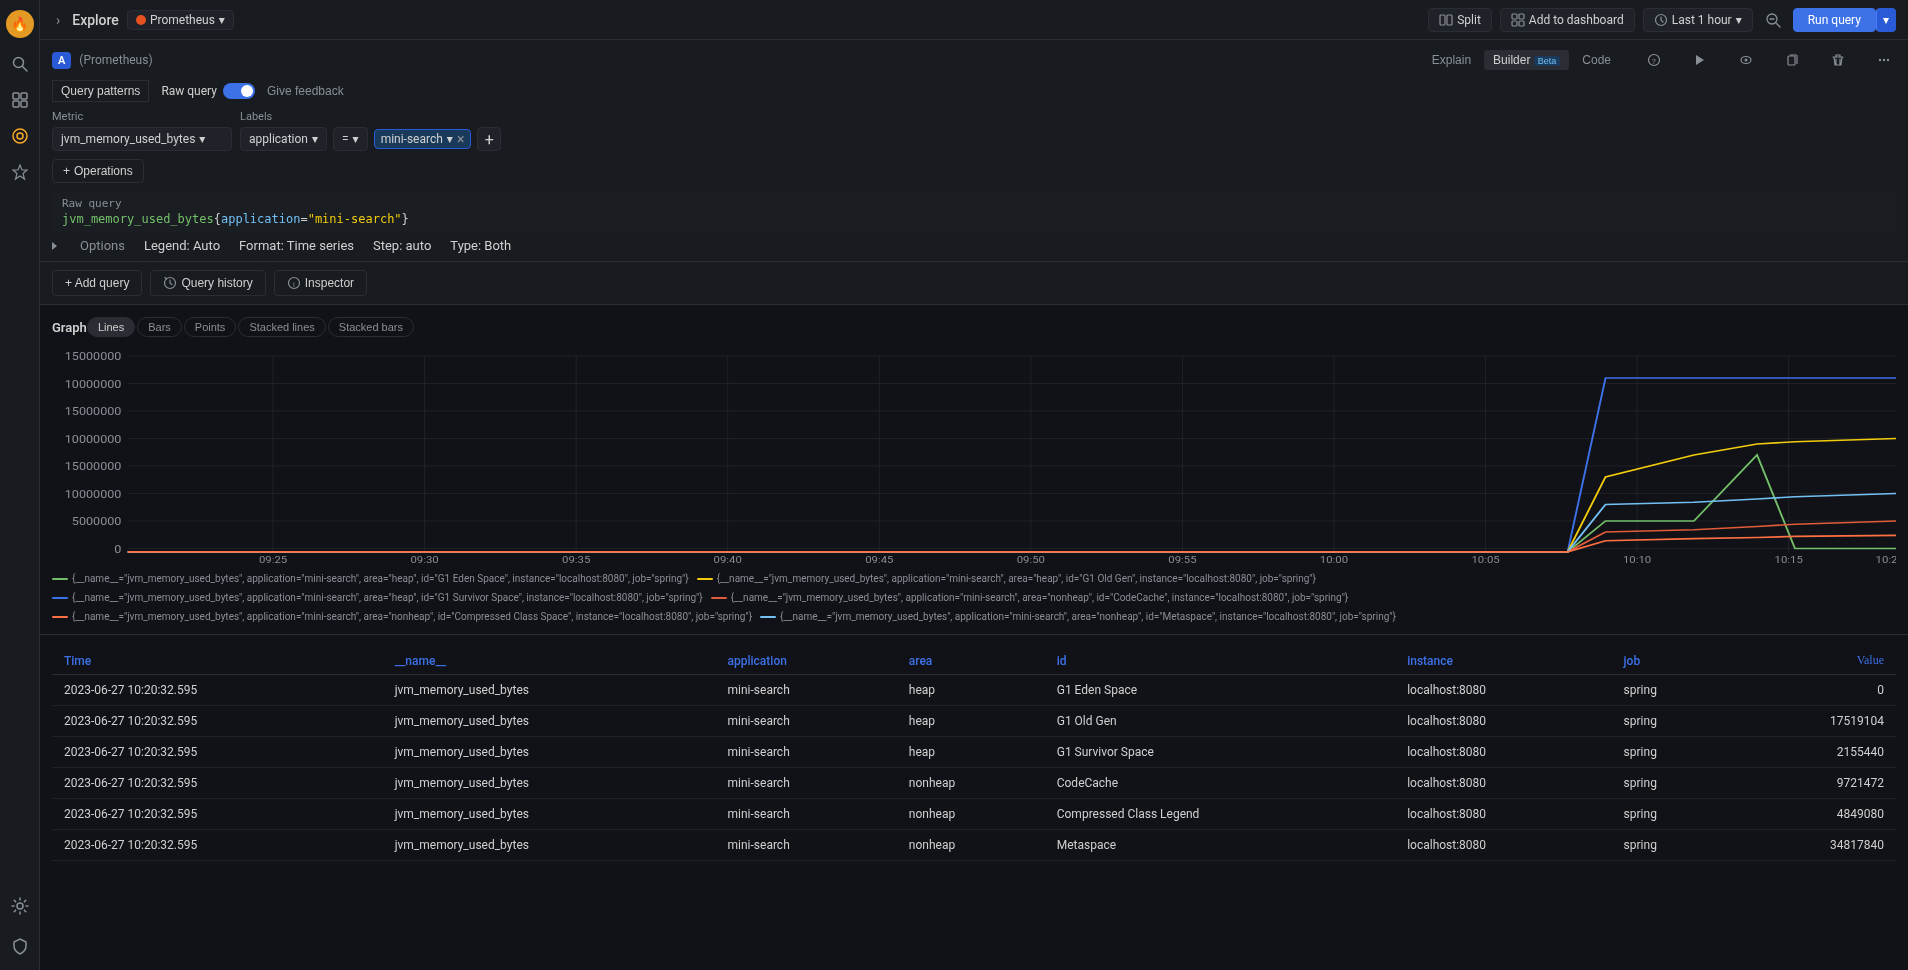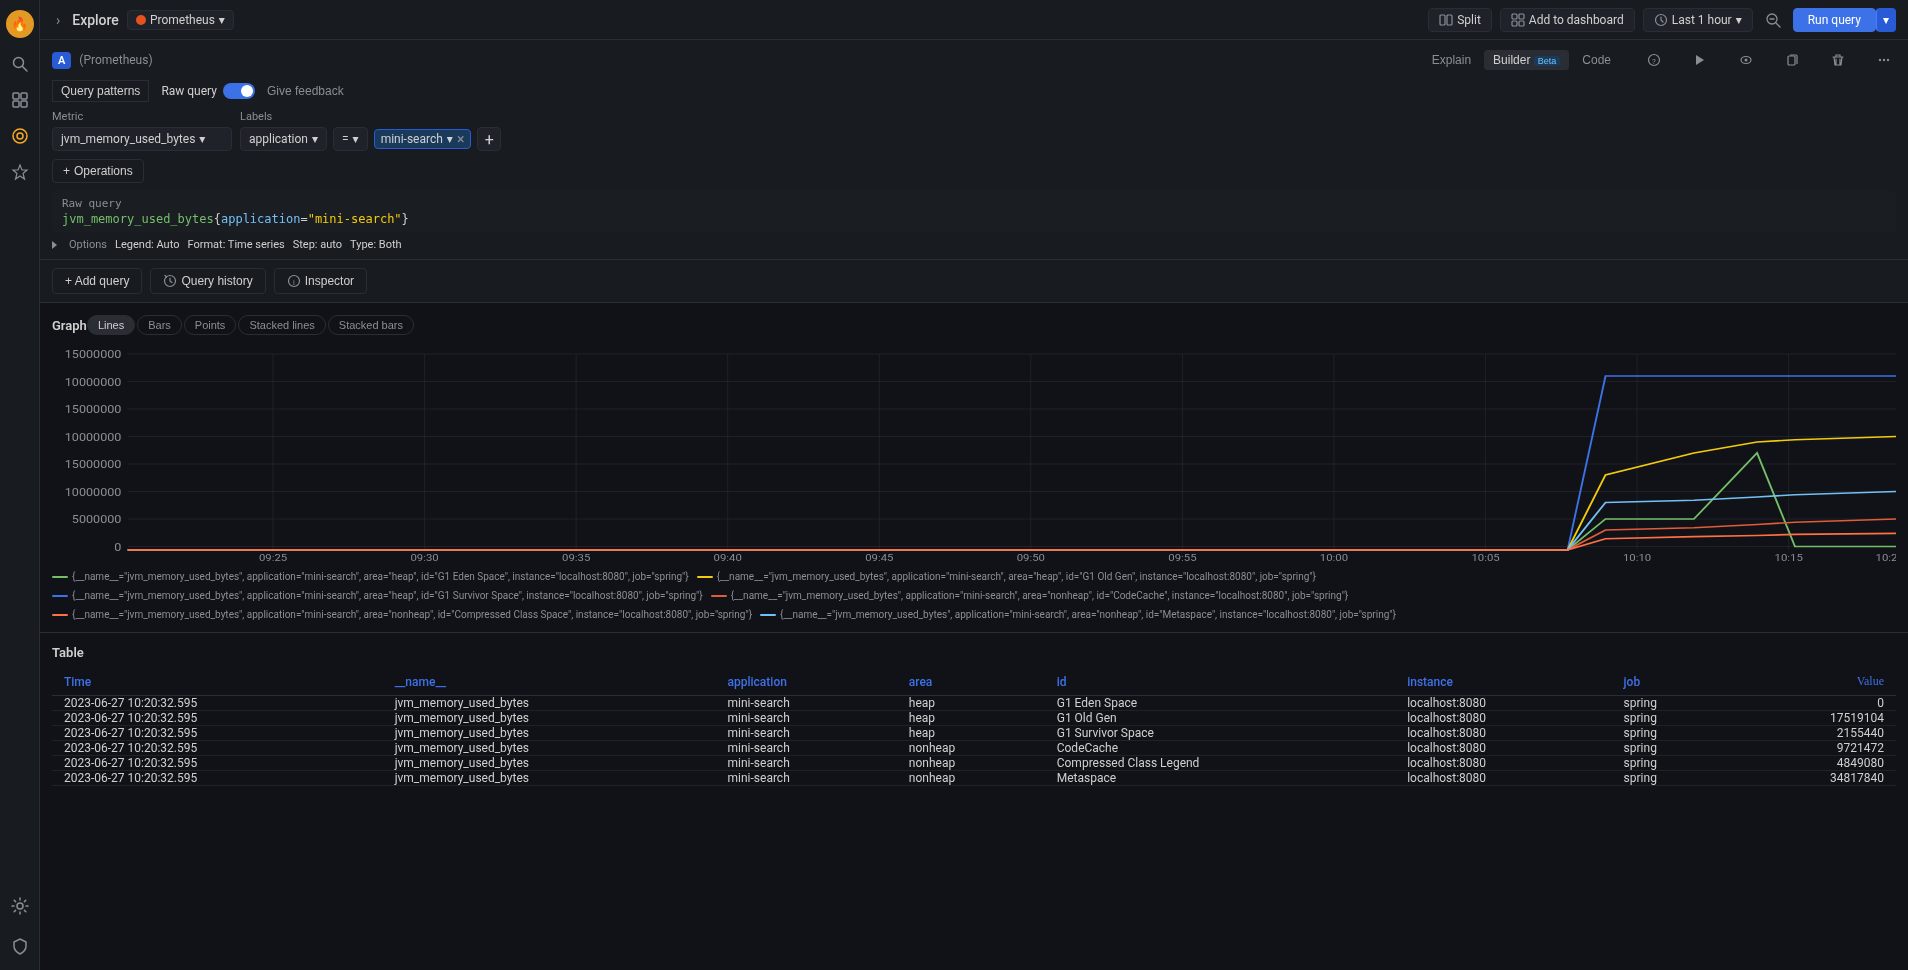--- a/index.html
+++ b/index.html
@@ -294,23 +294,23 @@
       font-size: 11px;
     }
     .raw-query-metric { color: #73bf69; }
     .raw-query-label-name { color: #73c0f4; }
     .raw-query-value { color: #f2cc0c; }
 
     
     .options-row {
       display: flex;
       align-items: center;
-      gap: 8px;
-      color: #8a8e96;
-      font-size: 11px;
+      gap: 19px;
+      color: #8a8e96;
+      font-size: 13px;
     }
     .options-row span { color: #d0d0d0; }
 
     
     .query-actions {
       display: flex;
       align-items: center;
       gap: 8px;
       padding: 8px 12px;
       background: #181b1f;
@@ -409,21 +409,21 @@
       border-bottom: 1px solid #2a2d33;
       color: #3d71e8;
       font-weight: 500;
       cursor: pointer;
     }
     .data-table th:last-child {
       text-align: right;
       font-family: Liberation Serif, serif;
     }
     .data-table td {
-      padding: 0 12px;
+      padding: 8px 12px;
       border-bottom: 1px solid #1f2229;
       color: #d0d0d0;
     }
     .data-table td:last-child {
       text-align: right;
     }
 
     
     .toolbar-icons {
       display: flex;
@@ -816,23 +816,20 @@
           <span>{__name__="jvm_memory_used_bytes", application="mini-search", area="nonheap", id="Compressed Class Space", instance="localhost:8080", job="spring"}</span>
         </div>
         <div class="legend-item">
           <div class="legend-line" style="background:#73c0f4;"></div>
           <span>{__name__="jvm_memory_used_bytes", application="mini-search", area="nonheap", id="Metaspace", instance="localhost:8080", job="spring"}</span>
         </div>
       </div>
     </div>
 
     <div class="table-section">
-      <div class="section-header">
-        <span class="section-title">Table</span>
-      </div>
       <table class="data-table">
         <thead>
           <tr>
             <th style="color:#3d71e8;">Time</th>
             <th style="color:#3d71e8;">__name__</th>
             <th style="color:#3d71e8;">application</th>
             <th style="color:#3d71e8;">area</th>
             <th style="color:#3d71e8;">id</th>
             <th style="color:#3d71e8;">instance</th>
             <th style="color:#3d71e8;">job</th>

